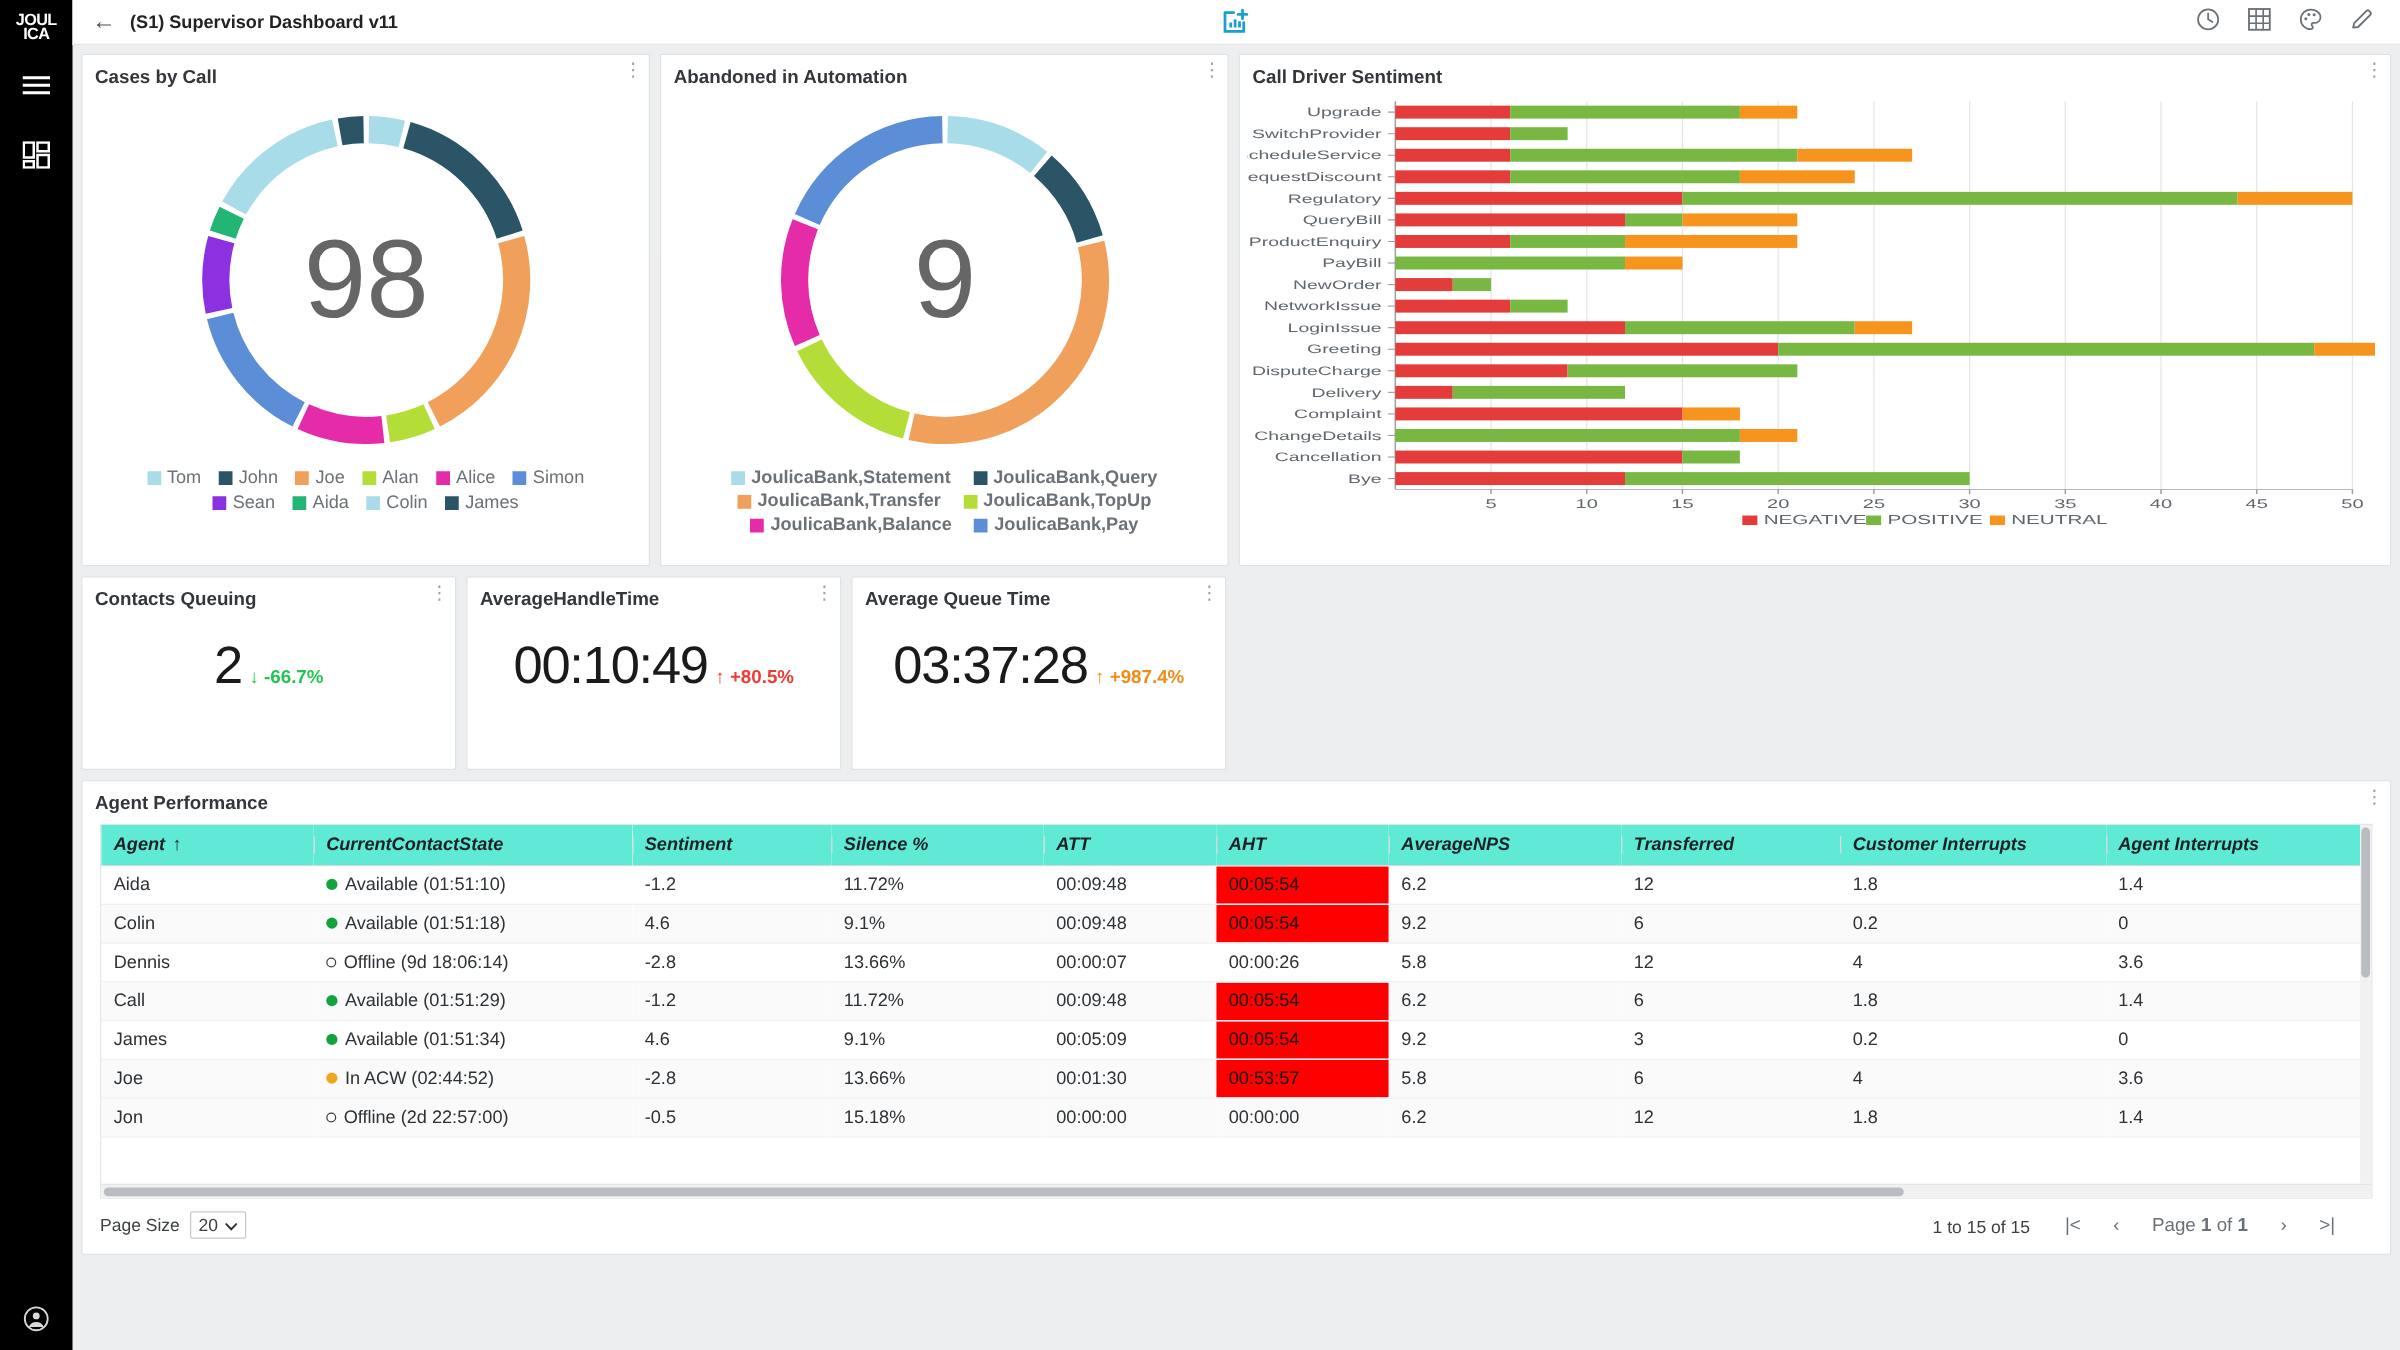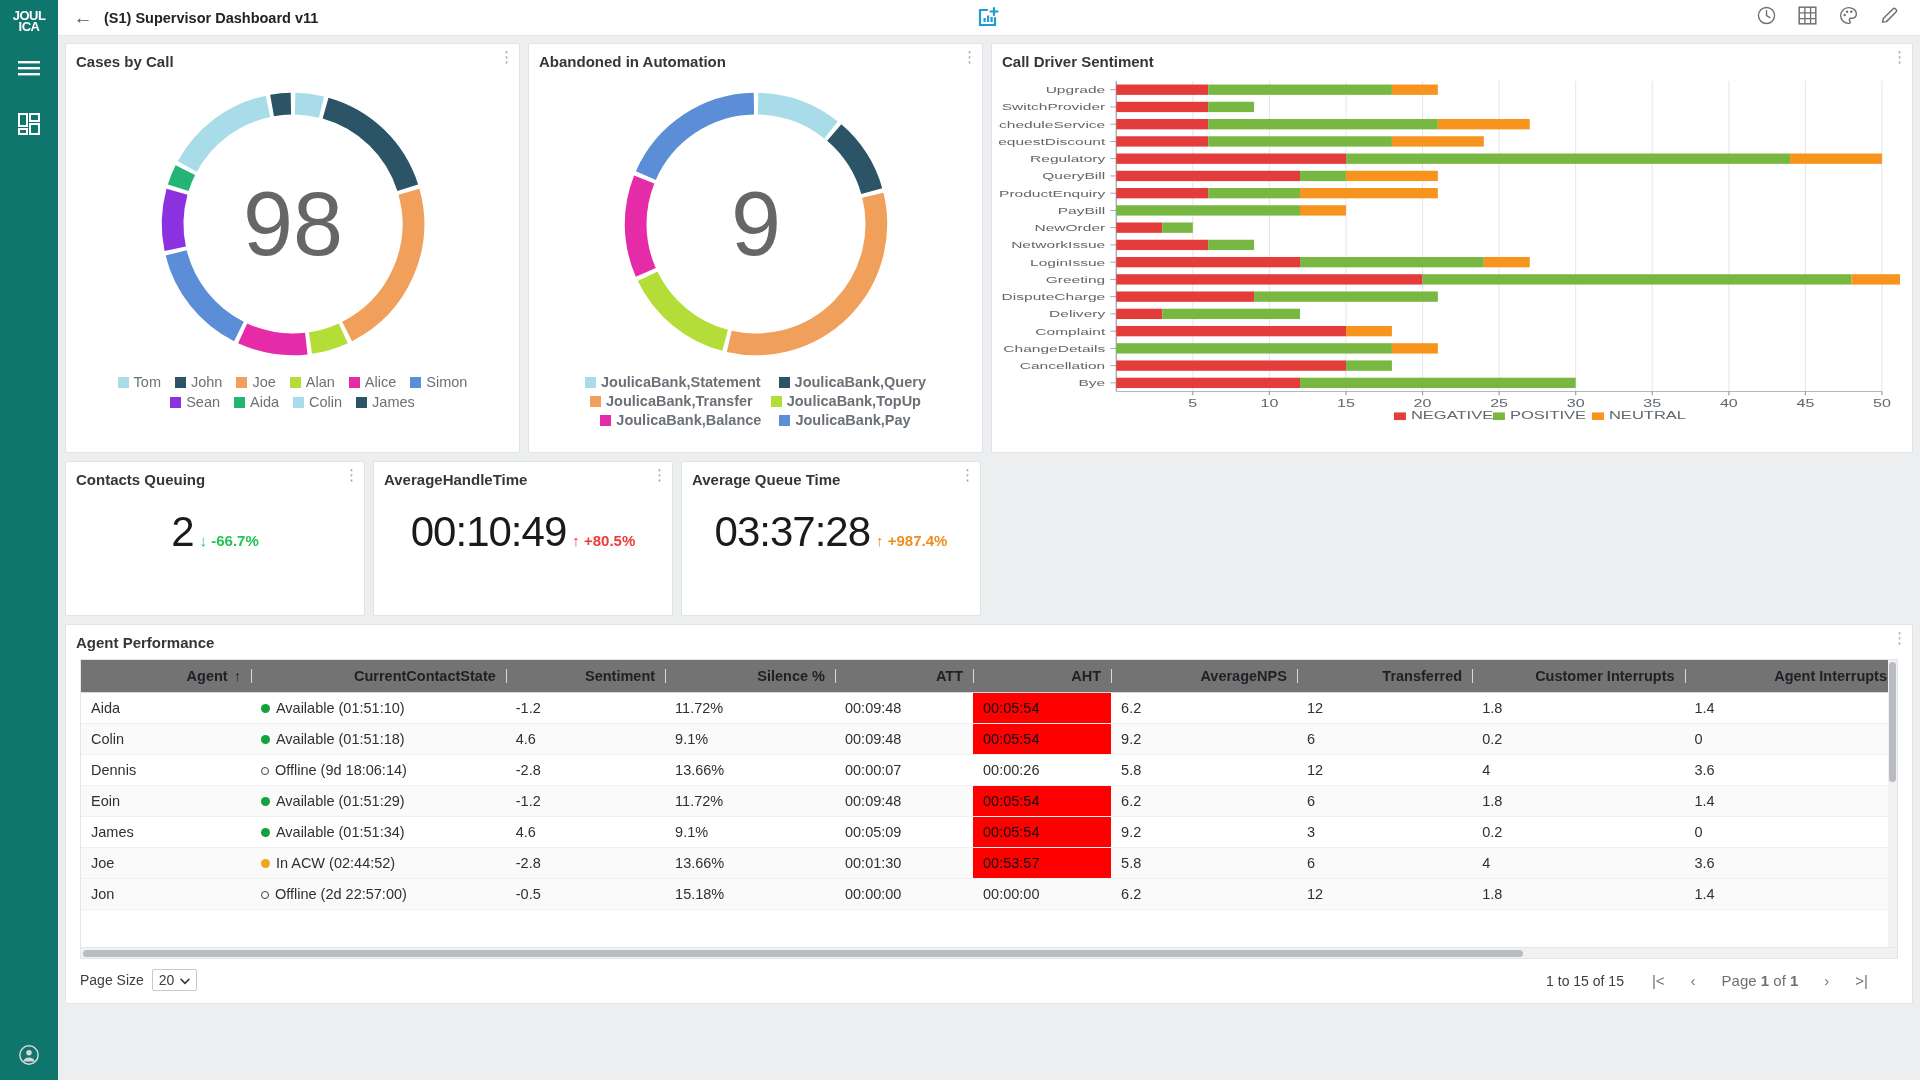--- a/index.html
+++ b/index.html
@@ -5,21 +5,21 @@
   * { box-sizing: border-box; margin: 0; padding: 0; }
   html, body {
     width: 1920px; height: 1080px;
     font-family: "Liberation Sans", sans-serif;
     background: #eceef0; overflow: hidden;
   }
   #app { display: flex; width: 1920px; height: 1080px; }
 
   
   .rail {
-    width: 58px; background: #0f766e; color: #fff;
+    width: 58px; background: #000000; color: #fff;
     display: flex; flex-direction: column; align-items: center;
     flex: 0 0 58px; position: relative;
   }
   .rail-logo {
     margin-top: 10px; font-size: 13px; font-weight: bold; line-height: 11px;
     letter-spacing: -0.5px; text-align: center; font-family: "Liberation Sans", sans-serif;
   }
   .rail-btn {
     width: 40px; height: 40px; margin-top: 16px;
     display: flex; align-items: center; justify-content: center;
@@ -94,23 +94,23 @@
   .kpi-delta { font-size: 15px; font-weight: 600; white-space: nowrap; }
   .kpi-spacer { flex: 1 1 auto; }
 
   
   .table-card { height: 380px; }
   .tbl-outer { margin: 4px 14px 0 14px; border: 1px solid #e3e6e8;
                height: 300px; display: flex; flex-direction: column; }
   .tbl-scroll { flex: 1 1 auto; overflow: hidden; position: relative; }
   table { border-collapse: collapse; width: 100%; table-layout: fixed; }
   th {
-    font-size: 14.5px; color: #1d2125; font-weight: 700; text-align: right;
+    font-size: 14.5px; color: #1d2125; font-weight: 700; text-align: left;
     padding: 8px 10px; border-bottom: 1px solid #d6dade; position: relative;
-    background: #737373; white-space: nowrap;
+    background: #5eead4; white-space: nowrap; font-style: italic;
   }
   th .sep { position: absolute; left: 0; top: 9px; bottom: 9px; width: 1px;
             background: #d6dade; }
   td {
     font-size: 14.5px; color: #2c3135; padding: 7px 10px;
     border-bottom: 1px solid #eef0f2; white-space: nowrap; overflow: hidden;
   }
   tr.alt td { background: #fafafa; }
   .dot { display: inline-block; width: 9px; height: 9px; border-radius: 50%;
          margin-right: 6px; vertical-align: 0px; }
@@ -568,21 +568,21 @@
                       <td>00:00:07</td>
                       <td class="aht">
                         <div>00:00:26</div>
                       </td>
                       <td>5.8</td>
                       <td>12</td>
                       <td>4</td>
                       <td>3.6</td>
                     </tr>
                     <tr class="alt">
-                      <td>Eoin</td>
+                      <td>Call</td>
                       <td><span class="dot" style="background: rgb(18, 163, 60);"></span><span>Available (01:51:29)</span></td>
                       <td>-1.2</td>
                       <td>11.72%</td>
                       <td>00:09:48</td>
                       <td class="aht">
                         <div class="cell-alert">00:05:54</div>
                       </td>
                       <td>6.2</td>
                       <td>6</td>
                       <td>1.8</td>

